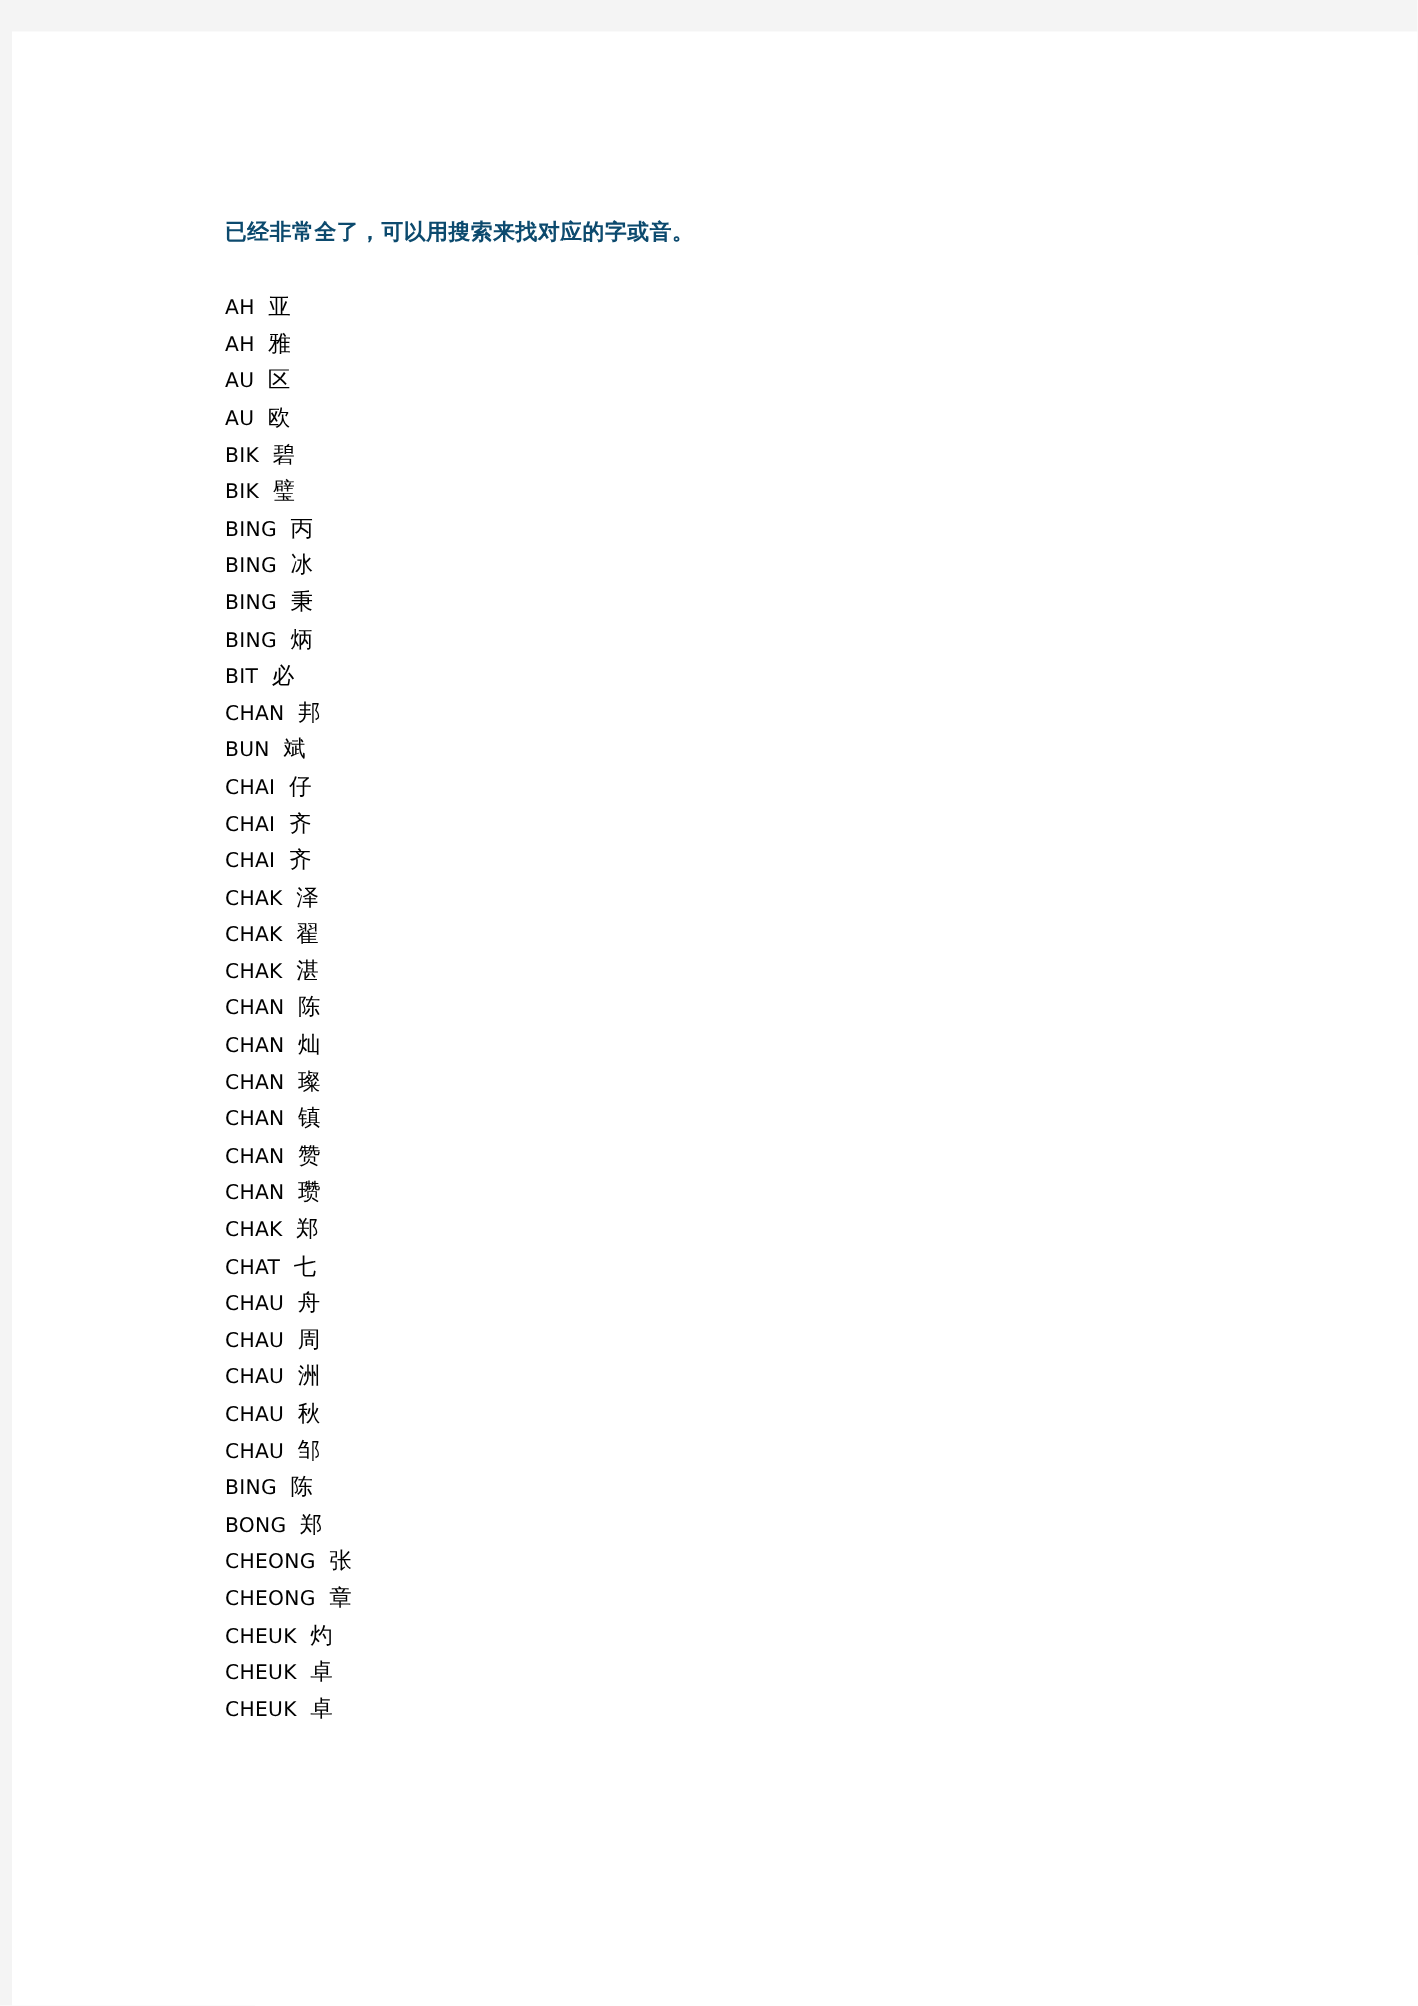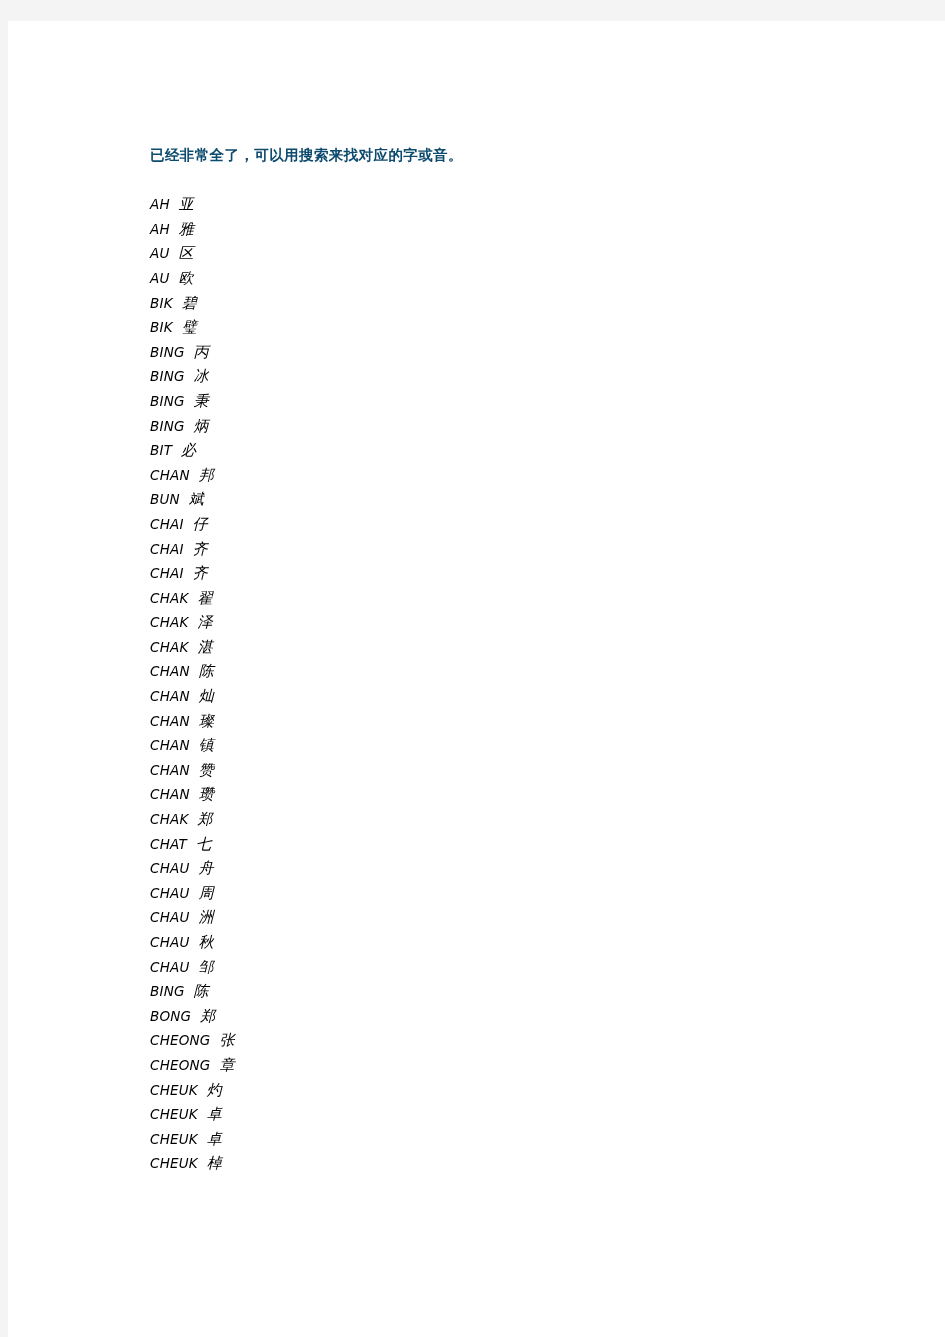--- a/index.html
+++ b/index.html
@@ -46,21 +46,20 @@
     margin: 0;
     padding: 0;
     list-style: none;
   }
   .entry {
     height: 24.6px;
     line-height: 24.6px;
     white-space: nowrap;
     font-size: 14px;
     color: #000000;
-    font-style: italic;
   }
   .roman {
     font-family: "DejaVu Sans", sans-serif;
     font-size: 13.5px;
     letter-spacing: 0.2px;
   }
   .hanzi {
     font-family: "DejaVu Sans", sans-serif;
     font-size: 15px;
     margin-left: 9px;
@@ -86,22 +85,22 @@
         <li class="entry"><span class="roman">BING</span><span class="hanzi">丙</span></li>
         <li class="entry"><span class="roman">BING</span><span class="hanzi">冰</span></li>
         <li class="entry"><span class="roman">BING</span><span class="hanzi">秉</span></li>
         <li class="entry"><span class="roman">BING</span><span class="hanzi">炳</span></li>
         <li class="entry"><span class="roman">BIT</span><span class="hanzi">必</span></li>
         <li class="entry"><span class="roman">CHAN</span><span class="hanzi">邦</span></li>
         <li class="entry"><span class="roman">BUN</span><span class="hanzi">斌</span></li>
         <li class="entry"><span class="roman">CHAI</span><span class="hanzi">仔</span></li>
         <li class="entry"><span class="roman">CHAI</span><span class="hanzi">齐</span></li>
         <li class="entry"><span class="roman">CHAI</span><span class="hanzi">齐</span></li>
+        <li class="entry"><span class="roman">CHAK</span><span class="hanzi">泽</span></li>
         <li class="entry"><span class="roman">CHAK</span><span class="hanzi">翟</span></li>
-        <li class="entry"><span class="roman">CHAK</span><span class="hanzi">泽</span></li>
         <li class="entry"><span class="roman">CHAK</span><span class="hanzi">湛</span></li>
         <li class="entry"><span class="roman">CHAN</span><span class="hanzi">陈</span></li>
         <li class="entry"><span class="roman">CHAN</span><span class="hanzi">灿</span></li>
         <li class="entry"><span class="roman">CHAN</span><span class="hanzi">璨</span></li>
         <li class="entry"><span class="roman">CHAN</span><span class="hanzi">镇</span></li>
         <li class="entry"><span class="roman">CHAN</span><span class="hanzi">赞</span></li>
         <li class="entry"><span class="roman">CHAN</span><span class="hanzi">瓒</span></li>
         <li class="entry"><span class="roman">CHAK</span><span class="hanzi">郑</span></li>
         <li class="entry"><span class="roman">CHAT</span><span class="hanzi">七</span></li>
         <li class="entry"><span class="roman">CHAU</span><span class="hanzi">舟</span></li>
@@ -109,17 +108,16 @@
         <li class="entry"><span class="roman">CHAU</span><span class="hanzi">洲</span></li>
         <li class="entry"><span class="roman">CHAU</span><span class="hanzi">秋</span></li>
         <li class="entry"><span class="roman">CHAU</span><span class="hanzi">邹</span></li>
         <li class="entry"><span class="roman">BING</span><span class="hanzi">陈</span></li>
         <li class="entry"><span class="roman">BONG</span><span class="hanzi">郑</span></li>
         <li class="entry"><span class="roman">CHEONG</span><span class="hanzi">张</span></li>
         <li class="entry"><span class="roman">CHEONG</span><span class="hanzi">章</span></li>
         <li class="entry"><span class="roman">CHEUK</span><span class="hanzi">灼</span></li>
         <li class="entry"><span class="roman">CHEUK</span><span class="hanzi">卓</span></li>
         <li class="entry"><span class="roman">CHEUK</span><span class="hanzi">卓</span></li>
-        <li class="entry"><span class="roman">CHEUK</span><span class="hanzi">棹</span></li>
       </ul>
 
   </div>
 </div>
 
 </body></html>

